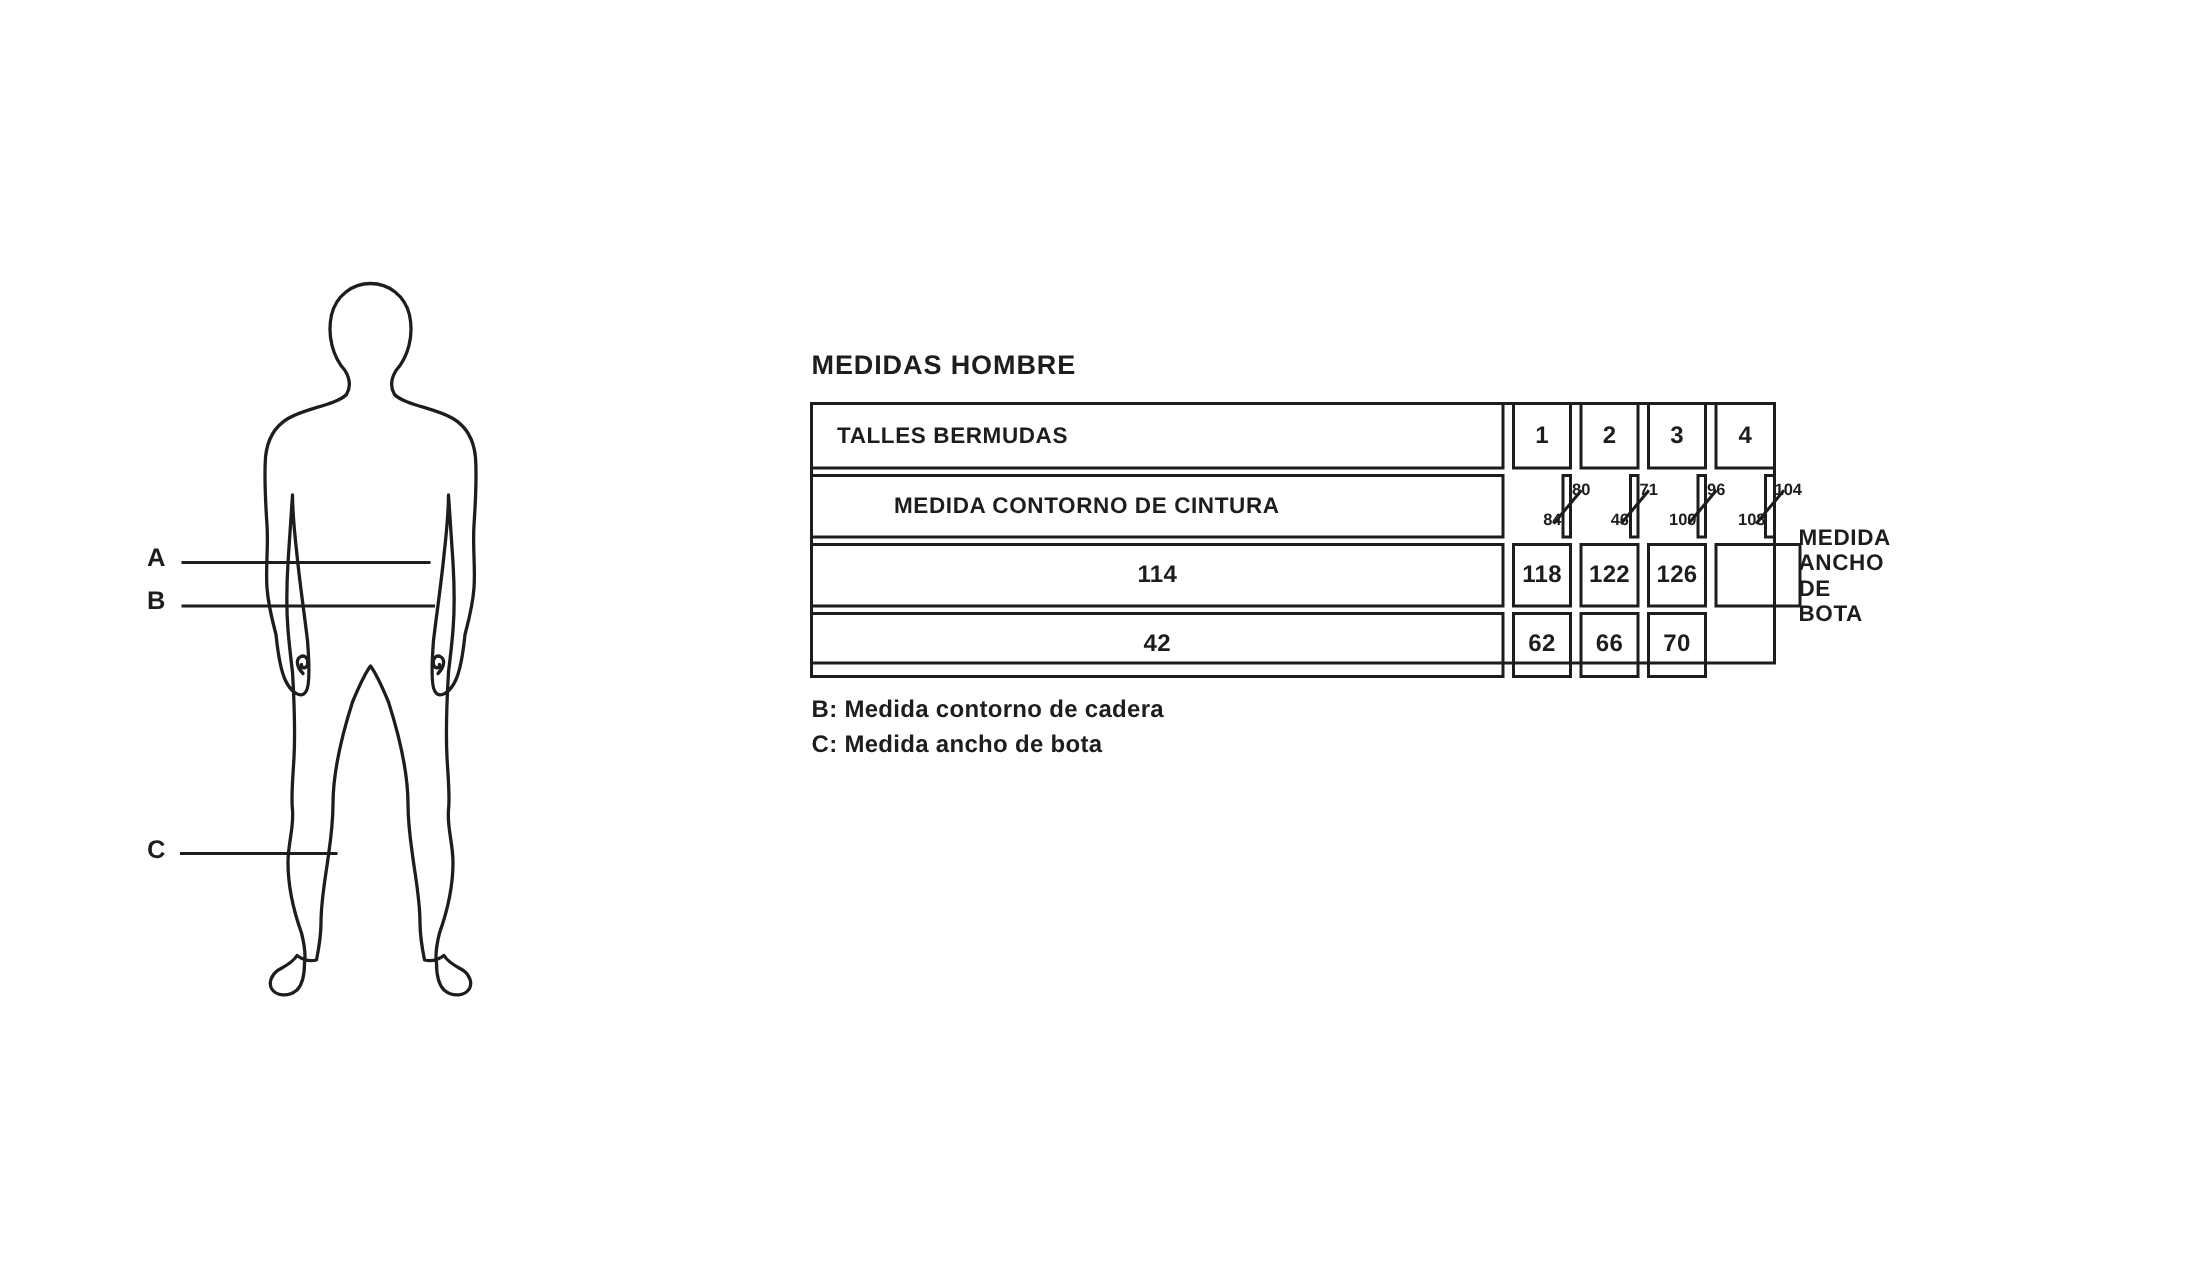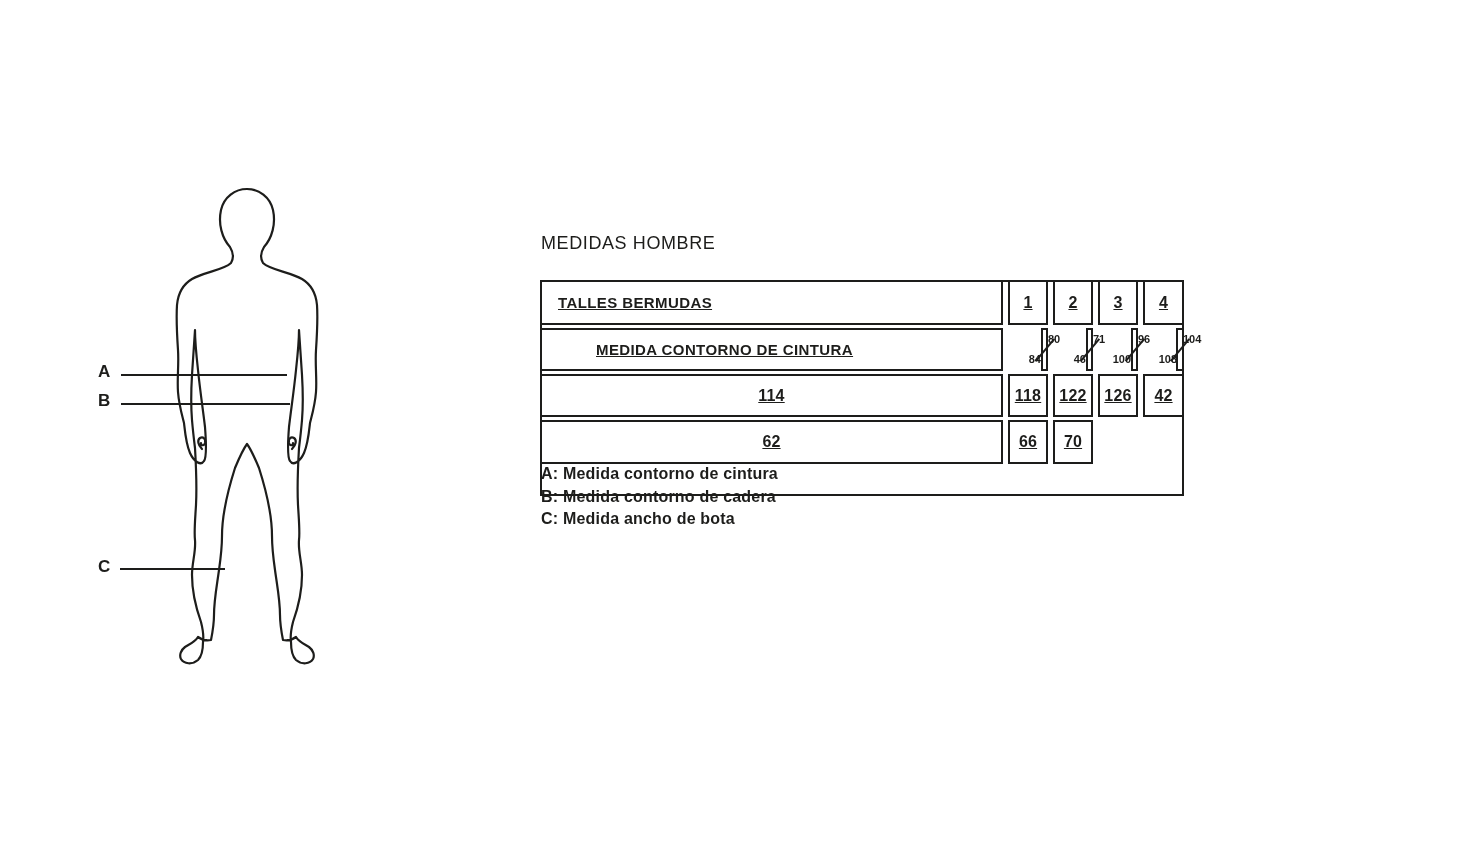--- a/index.html
+++ b/index.html
@@ -24,26 +24,26 @@
     font-weight: bold;
     letter-spacing: 0.3px;
   }
 
   
   .chart-title {
     position: absolute;
     left: 541px;
     top: 233px;
     font-size: 18px;
-    font-weight: normal;
+    font-weight: bold;
     letter-spacing: 0.6px;
   }
 
   
-  .table-wrap { position: absolute; left: 540px; top: 280px; width: 644px; height: 216px; text-decoration: underline; }
+  .table-wrap { position: absolute; left: 540px; top: 268px; width: 644px; height: 175px; }
   .size-table {
     display: grid;
     grid-template-columns: 463px 40px 40px 40px 41px;
     grid-template-rows: 45px 43px 43px 44px;
     column-gap: 5px;
     row-gap: 3px;
     width: 644px;
     height: 184px;
   }
   .cell {
@@ -209,28 +209,28 @@
         <span class="frac-top">104</span>
         <span class="frac-slash"></span>
         <span class="frac-bottom">108</span>
       </div>
 
       <div class="cell num">114</div>
       <div class="cell num">118</div>
       <div class="cell num">122</div>
       <div class="cell num">126</div>
 
+      <div class="cell label indent">MEDIDA ANCHO DE BOTA</div>
       <div class="cell num">42</div>
       <div class="cell num">62</div>
       <div class="cell num">66</div>
       <div class="cell num">70</div>
 
     </div>
     <div class="table-frame"></div>
   </div>
 
   <div class="legend">
-    <div class="legend-line">A: Medida contorno de cintura</div>
     <div class="legend-line">B: Medida contorno de cadera</div>
     <div class="legend-line">C: Medida ancho de bota</div>
   </div>
 
 </div>
 
 </body></html>

